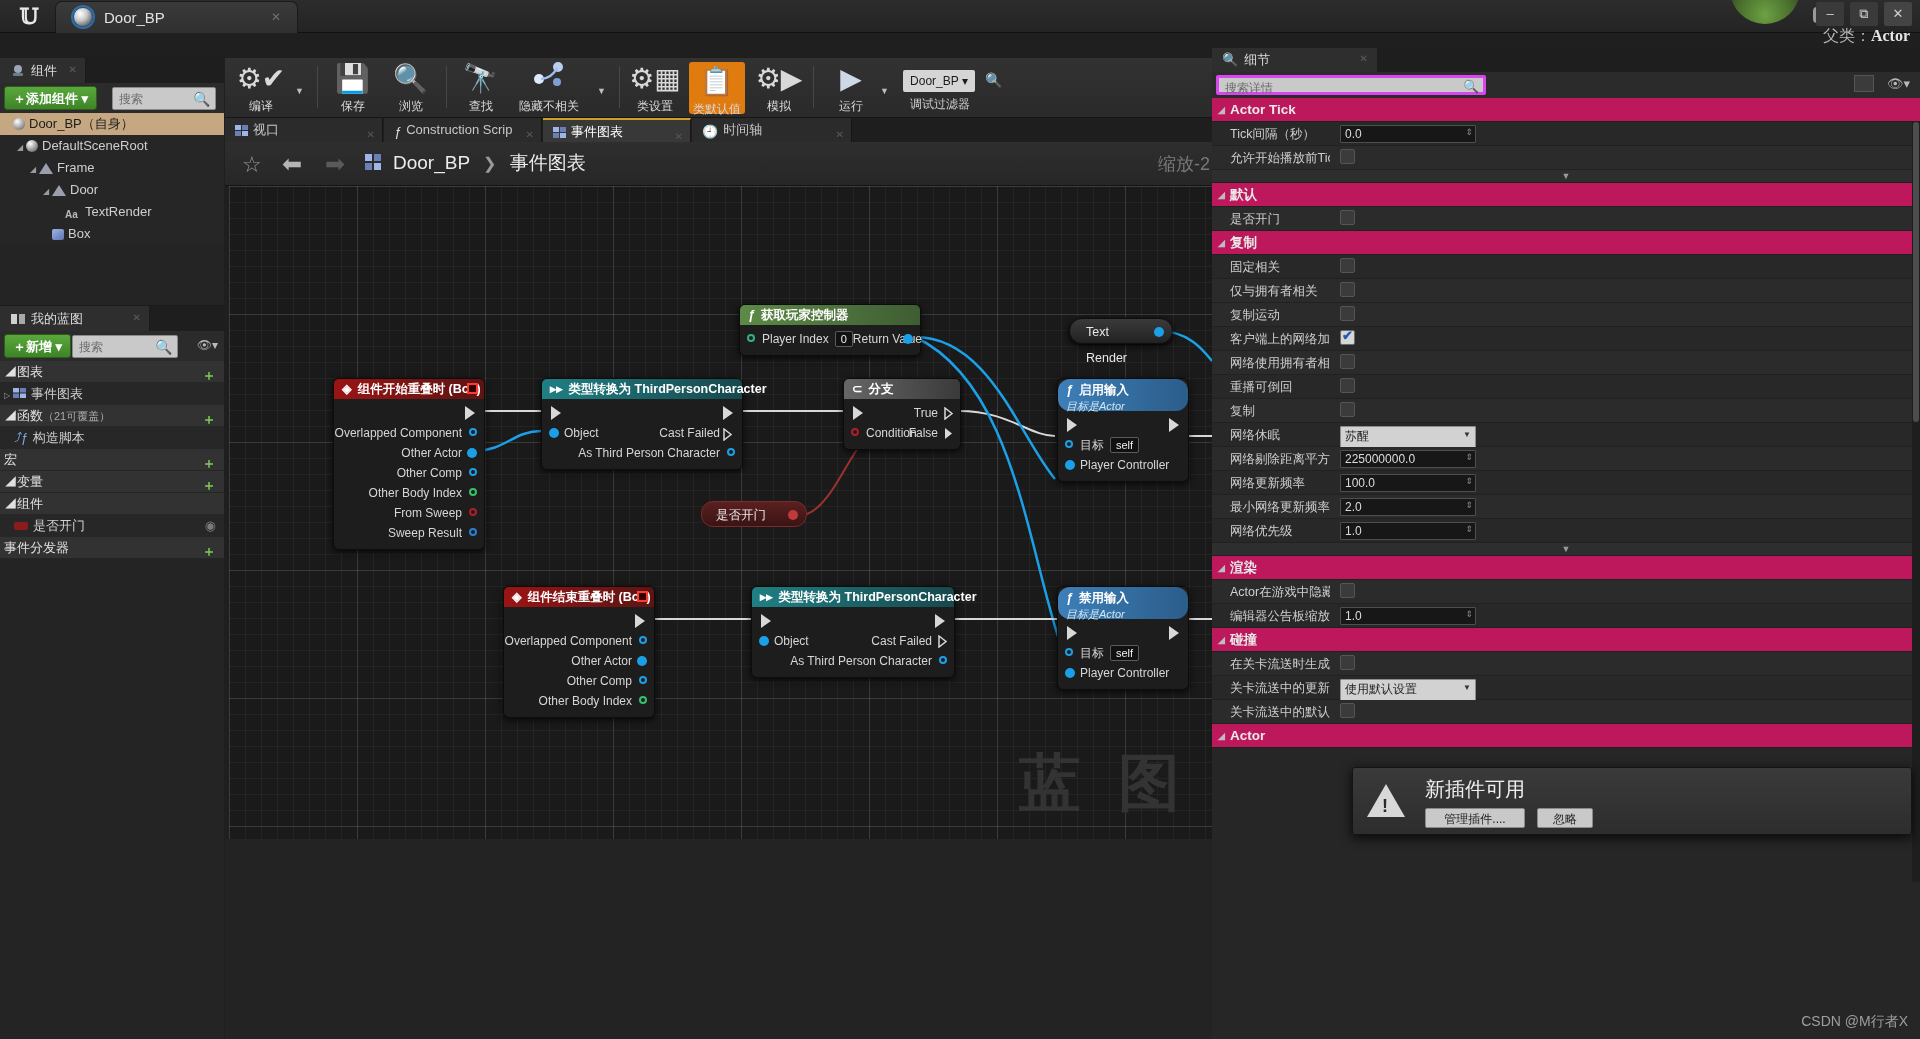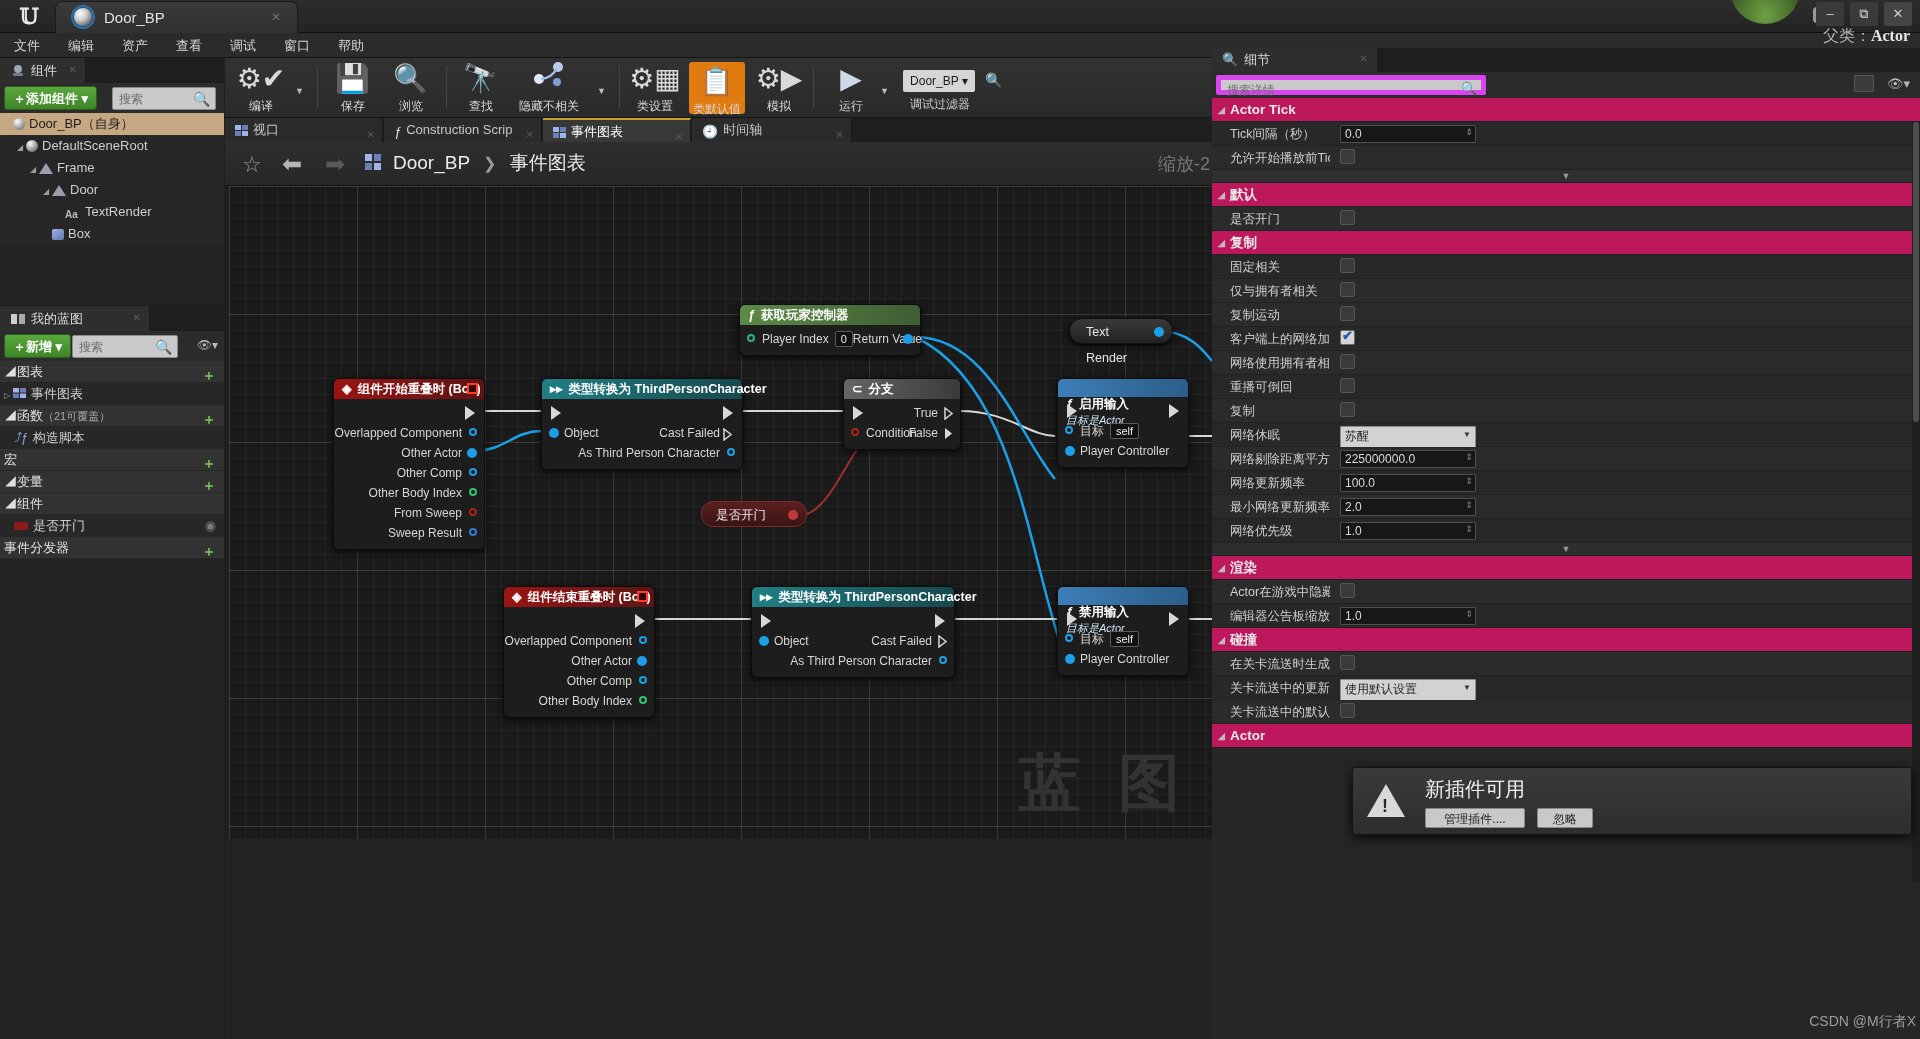--- a/index.html
+++ b/index.html
@@ -191,21 +191,21 @@
   .dot.blue { background:#1ba0e8; }
   .dot.hollow { background:transparent; border:2px solid #1ba0e8; width:8px;height:8px;}
   .dot.green-h { background:transparent; border:2px solid #2fb37a; width:8px;height:8px;}
   .exec { position:absolute; width:0;height:0;border-left:10px solid #d8d8d8;
           border-top:7px solid transparent;border-bottom:7px solid transparent; top:3px;}
   .exec.l { left:9px; } .exec.r { right:9px; }
   .exec.hollow { border-left-color:transparent; width:10px;height:13px;
                  border:none; }
   .hdr .sub { display:block; font-size:11px; color:#cfe6f5; font-weight:normal;
               font-style:italic; line-height:13px; }
-  .node .hdr.two { height:18px; line-height:19px; padding-top:16px; }
+  .node .hdr.two { height:32px; line-height:19px; padding-top:2px;border-radius:12px; }
   .hdr .gi { margin-right:6px; }
   .val { display:inline-block; background:#111; border:1px solid #5b5b5b;
          color:#eee; font-size:11px; padding:0 5px; border-radius:2px; margin-left:6px;
          line-height:14px; vertical-align:1px; }
   .redsq { position:absolute; right:6px; top:4px; width:11px; height:11px;
            border:2px solid #ff3b30; background:#300; }
   .cmt-node { position:absolute; background:linear-gradient(#5b2020,#3a1414);
               border:1px solid #7a2a2a; border-radius:12px; height:26px; line-height:26px;
               color:#e8e8e8; font-size:12.5px; padding:0 26px 0 14px; }
   .var-node { position:absolute; background:linear-gradient(#3a3a3a,#222);
@@ -214,21 +214,21 @@
 
   
   .rightcol { position:absolute; left:1212px; top:48px; width:708px; height:991px; background:#262626; }
   .det-tabbar { height:24px; background:#1e1e1e; position:relative; }
   .det-tab { position:absolute; left:0; top:0; height:24px; padding:3px 30px 0 10px;
              background:#2e2e2e; font-size:13px; color:#dcdcdc; }
   .det-tab .x { position:absolute; right:9px; top:5px; color:#5d5d5d; font-size:10px; }
   .det-eye { position:absolute; right:10px; top:4px; color:#b9b9b9; font-size:13px; }
   .det-grid2 { position:absolute; right:46px; top:3px; width:20px;height:17px;background:#3b3b3b;border:1px solid #555;}
   .det-search-row { height:26px; background:#2b2b2b; padding:3px 4px; position:relative; }
-  .det-search { width:270px; height:20px; background:#c9c9c9; border:5px solid #d946ef;
+  .det-search { width:270px; height:20px; background:#c9c9c9; border:3px solid #d946ef;
                 color:#6d6d6d; font-size:12px; padding:2px 18px 0 6px; border-radius:2px; position:relative;}
   .det-search .mag { position:absolute; right:3px; top:1px; color:#333; font-size:13px; }
   .sec-hdr { height:24px; line-height:24px; background:#be185d; border-bottom:1px solid #202020;
              font-size:13.5px; font-weight:bold; color:#e9e9e9; padding-left:6px; }
   .sec-hdr .tri { display:inline-block; color:#bdbdbd; font-size:9px; margin-right:5px; vertical-align:1px;}
   .prop { height:24px; position:relative; border-bottom:1px solid #212121; background:#2b2b2b; }
   .prop.alt { background:#282828; }
   .prop .pl { position:absolute; left:18px; top:4px; font-size:12.5px; color:#cfcfcf; white-space:nowrap;
               max-width:100px; overflow:hidden; }
   .prop .pv { position:absolute; left:128px; top:3px; }
@@ -251,21 +251,21 @@
   .popup { position:absolute; left:1352px; top:767px; width:560px; height:68px;
            background:linear-gradient(#3a3a3a,#2d2d2d); border:1px solid #141414;
            box-shadow:0 3px 12px rgba(0,0,0,.8); border-radius:3px; }
   .popup .warn { position:absolute; left:14px; top:16px; width:0;height:0;
     border-left:19px solid transparent;border-right:19px solid transparent;border-bottom:33px solid #d8d8d8;}
   .popup .warn:after{content:'!';position:absolute;left:-4px;top:12px;color:#2a2a2a;font-size:18px;font-weight:bold;}
   .popup .ptitle { position:absolute; left:72px; top:8px; font-size:20px; color:#f0f0f0; }
   .popup .pb { position:absolute; top:40px; height:20px; line-height:20px;
                background:#c9c9c9; color:#1f1f1f; font-size:12px; border:1px solid #8a8a8a;
                border-radius:2px; text-align:center; }
-  .credit { position:absolute; right:4px; bottom:8px; color:#9e9e9e; font-size:14px; }
+  .credit { position:absolute; right:12px; bottom:8px; color:#9e9e9e; font-size:14px; }
   svg.wires { position:absolute; left:0; top:0; width:983px; height:653px; pointer-events:none; }
 </style>
 </head>
 <body>
 
 <div class="app">
 
   <div class="titlebar">
     <div class="ue-logo">𝕌</div>
     <div class="tab-doc">
@@ -275,29 +275,20 @@
     </div>
     <div class="green-orb"></div>
     <div class="chat-ico"></div>
     <div class="win-btns">
       <div>–</div>
       <div>⧉</div>
       <div class="close">✕</div>
     </div>
   </div>
 
-  <div class="menubar">
-    <div class="mi">文件</div>
-    <div class="mi">编辑</div>
-    <div class="mi">资产</div>
-    <div class="mi">查看</div>
-    <div class="mi">调试</div>
-    <div class="mi">窗口</div>
-    <div class="mi">帮助</div>
-  </div>
   <div class="class-info">
     <span>父类：</span><b>Actor</b>
   </div>
 
   <div class="leftcol">
 
     <div class="panel-tabbar">
       <div class="panel-tab">
         <span class="ti">
           <svg width="16" height="13" viewBox="0 0 16 13">

